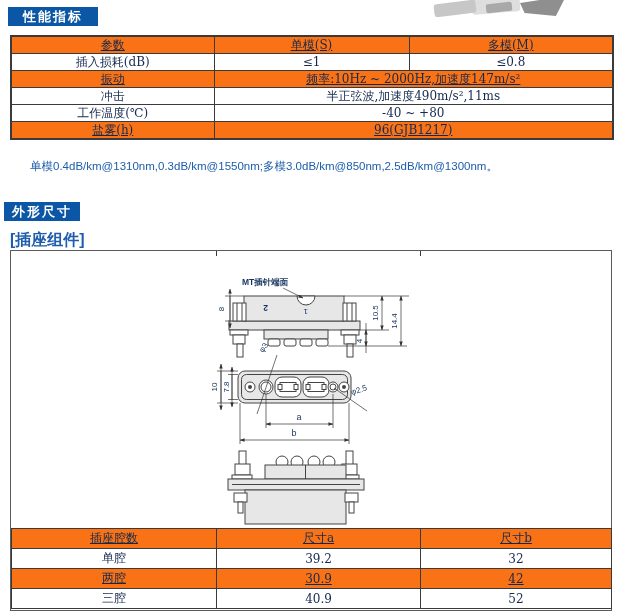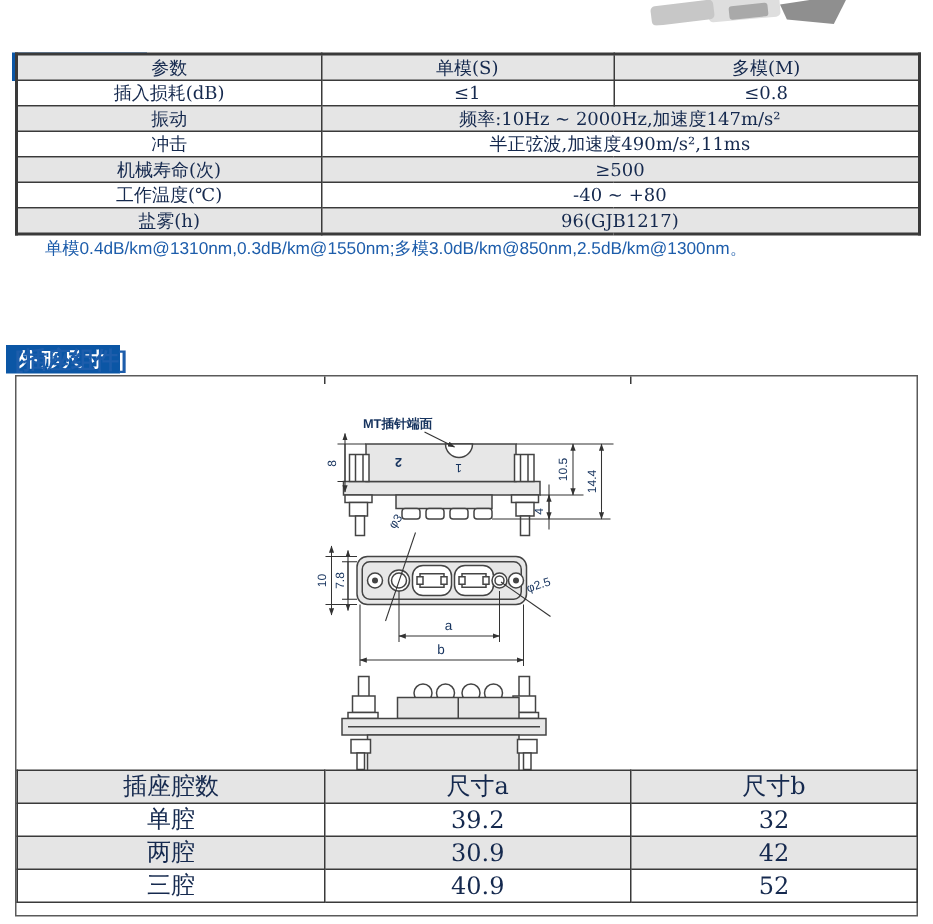--- a/index.html
+++ b/index.html
@@ -1,46 +1,46 @@
 <!DOCTYPE html>
 <html><head>
 <meta charset="utf-8">
 <style>
   html,body{margin:0;padding:0;}
   body{width:622px;height:616px;position:relative;background:#ffffff;overflow:hidden;
        font-family:"Liberation Sans","DejaVu Sans",sans-serif;}
   .badge{position:absolute;background:#0b56a5;color:#ffffff;font-weight:bold;
-         font-size:13px;letter-spacing:2px;line-height:19px;text-align:center;margin-top:28px;}
+         font-size:13px;letter-spacing:2px;line-height:19px;text-align:center;}
   .badge.b1{left:8px;top:7px;width:90px;height:19px;}
   .badge.b2{left:4px;top:202px;width:76px;height:19px;}
   
   .photo{position:absolute;left:428px;top:0;width:140px;height:17px;overflow:hidden;}
   .photo .p1{position:absolute;left:6px;top:2px;width:42px;height:13px;background:#c7c7c7;
              border-radius:3px;transform:rotate(-7deg);}
   .photo .p2{position:absolute;left:44px;top:-2px;width:48px;height:15px;background:#dedede;
              border-radius:3px;transform:rotate(-5deg);}
   .photo .p3{position:absolute;left:58px;top:3px;width:26px;height:9px;background:#a9a9a9;
              border-radius:2px;transform:rotate(-6deg);}
   .photo .p4{position:absolute;left:92px;top:-4px;width:46px;height:20px;background:#8f8f8f;
              clip-path:polygon(0 35%,100% 0,78% 100%,10% 85%);}
   
   table{border-collapse:collapse;table-layout:fixed;}
   .t1{position:absolute;left:10px;top:35px;width:602px;border:2px solid #3a3a3a;
       font-family:"DejaVu Serif","Liberation Serif",serif;font-size:12px;color:#15294e;}
   .t1 td{border:1px solid #3a3a3a;text-align:center;height:16px;padding:0;line-height:15px;}
-  .blue{background:#e5e5e5;}
+  .blue{background:#f97316;text-decoration:underline;}
   .notes{position:absolute;left:10px;top:158px;font-size:11.5px;color:#1d5dab;line-height:17px;}
   .notes .n2{padding-left:20px;}
   .sublabel{position:absolute;left:10px;top:230px;font-size:16px;font-weight:600;color:#1d5dab;}
   .frame{position:absolute;left:10px;top:250px;width:600px;height:359px;border:1.5px solid #5a5a5a;}
   .frame svg{position:absolute;left:0;top:0;}
   .stub{position:absolute;top:0;width:1px;height:5px;background:#3a3a3a;}
   .s1{left:205px;} .s2{left:409px;}
-  .t2{position:absolute;left:0px;top:262px;width:600px;border:1px solid #3a3a3a;
-      font-family:"DejaVu Serif","Liberation Serif",serif;font-size:16px;color:#15294e;padding-left:44px;}
+  .t2{position:absolute;left:0px;top:277px;width:600px;border:1px solid #3a3a3a;
+      font-family:"DejaVu Serif","Liberation Serif",serif;font-size:12px;color:#15294e;padding-left:44px;}
   .t2 td{border:1px solid #3a3a3a;text-align:center;height:19px;padding:0;}
   
   .ln{stroke:#444444;stroke-width:1;fill:none;}
   .fl{fill:#e7e7e7;stroke:#444444;stroke-width:1;}
   .fw{fill:#ffffff;stroke:#444444;stroke-width:1;}
   .dim{stroke:#333333;stroke-width:0.7;fill:none;}
   .dtx{font-family:"Liberation Sans","DejaVu Sans",sans-serif;font-size:8px;fill:#16335e;}
   .dtx2{font-family:"Liberation Sans","DejaVu Sans",sans-serif;font-size:9px;fill:#16335e;}
   .lbl{font-family:"Liberation Sans","DejaVu Sans",sans-serif;font-size:8.5px;font-weight:bold;fill:#16335e;}
 </style>
@@ -74,24 +74,20 @@
     <td>≤0.8</td>
   </tr>
   <tr class="blue">
     <td>振动</td>
     <td colspan="2">频率:10Hz ~ 2000Hz,加速度147m/s²</td>
   </tr>
   <tr>
     <td>冲击</td>
     <td colspan="2">半正弦波,加速度490m/s²,11ms</td>
   </tr>
-  <tr class="blue">
-    <td>机械寿命(次)</td>
-    <td colspan="2">≥500</td>
-  </tr>
   <tr>
     <td>工作温度(℃)</td>
     <td colspan="2">-40 ~ +80</td>
   </tr>
   <tr class="blue">
     <td>盐雾(h)</td>
     <td colspan="2">96(GJB1217)</td>
   </tr>
 </tbody>
   </table>

